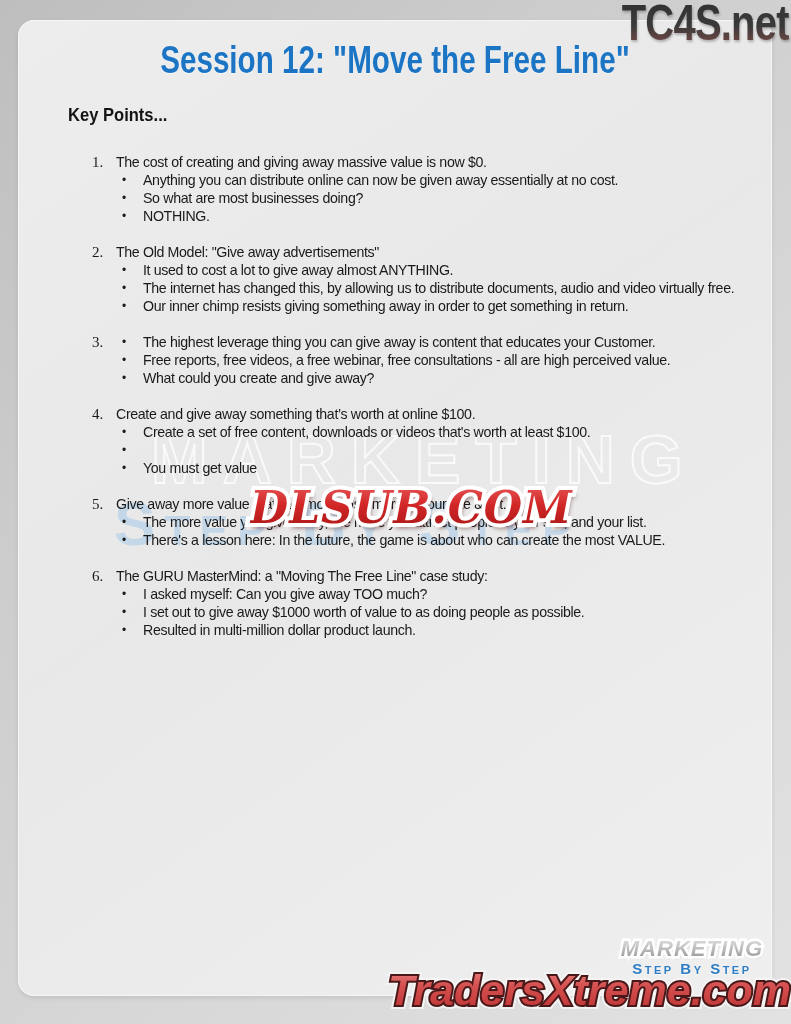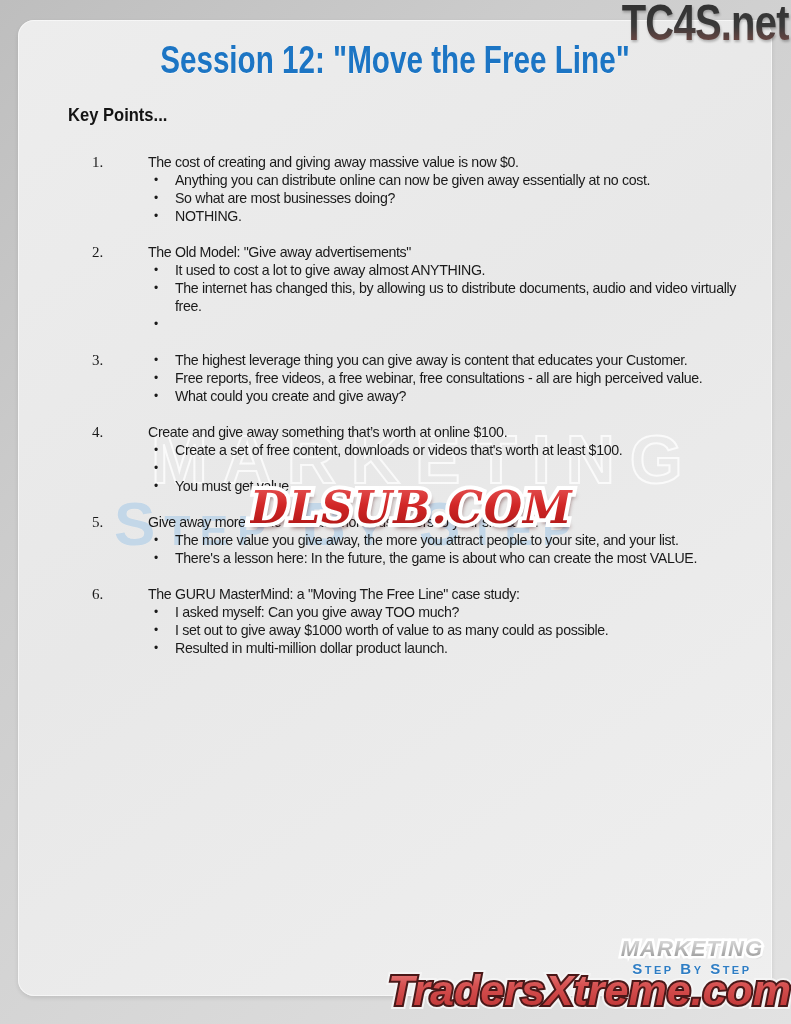--- a/index.html
+++ b/index.html
@@ -44,21 +44,21 @@
     transform:scaleX(0.92); transform-origin:left; position:relative; z-index:2;
   }
 
   
   .kp-list { margin:27px 26px 0 74px; position:relative; z-index:2; }
   .kp-item { display:flex; margin-bottom:18px; }
   .kp-num {
     width:24px; flex:0 0 24px; font-family:"Liberation Serif", serif;
     font-size:15px; color:#1a1a1a; line-height:18px;
   }
-  .kp-body { flex:1;margin-left:32px; }
+  .kp-body { flex:1; }
   .kp-text, .kp-bullet-text {
     font-size:14.2px; letter-spacing:-0.35px; line-height:18px; color:#1a1a1a;
   }
   .kp-bullet { display:flex; padding-left:6px; }
   .kp-dot { width:21px; flex:0 0 21px; font-size:12px; line-height:18px; color:#1a1a1a; }
 
   
   .wm-marketing {
     position:absolute; left:133px; top:400px; z-index:1;
     font-size:68px; font-weight:bold; letter-spacing:15px; white-space:nowrap;
@@ -168,20 +168,21 @@
         <div class="kp-bullet">
             <span class="kp-dot">•</span>
             <span class="kp-bullet-text">It used to cost a lot to give away almost ANYTHING.</span>
           </div>
         <div class="kp-bullet">
             <span class="kp-dot">•</span>
             <span class="kp-bullet-text">The internet has changed this, by allowing us to distribute documents, audio and video virtually free.</span>
           </div>
         <div class="kp-bullet">
             <span class="kp-dot">•</span>
+            <span class="kp-bullet-text">Our inner chimp resists giving something away in order to get something in return.</span>
           </div>
       </div>
     </div>
 
     <div class="kp-item">
       <span class="kp-num">3.</span>
       <div class="kp-body">
         <div class="kp-bullet">
             <span class="kp-dot">•</span>
             <span class="kp-bullet-text">The highest leverage thing you can give away is content that educates your Customer.</span>
@@ -233,21 +234,21 @@
     <div class="kp-item">
       <span class="kp-num">6.</span>
       <div class="kp-body">
         <div class="kp-text">The GURU MasterMind: a "Moving The Free Line" case study:</div>
         <div class="kp-bullet">
             <span class="kp-dot">•</span>
             <span class="kp-bullet-text">I asked myself: Can you give away TOO much?</span>
           </div>
         <div class="kp-bullet">
             <span class="kp-dot">•</span>
-            <span class="kp-bullet-text">I set out to give away $1000 worth of value to as many could as possible.</span>
+            <span class="kp-bullet-text">I set out to give away $1000 worth of value to as doing people as possible.</span>
           </div>
         <div class="kp-bullet">
             <span class="kp-dot">•</span>
             <span class="kp-bullet-text">Resulted in multi-million dollar product launch.</span>
           </div>
       </div>
     </div>
 
   </div>
 </div>

